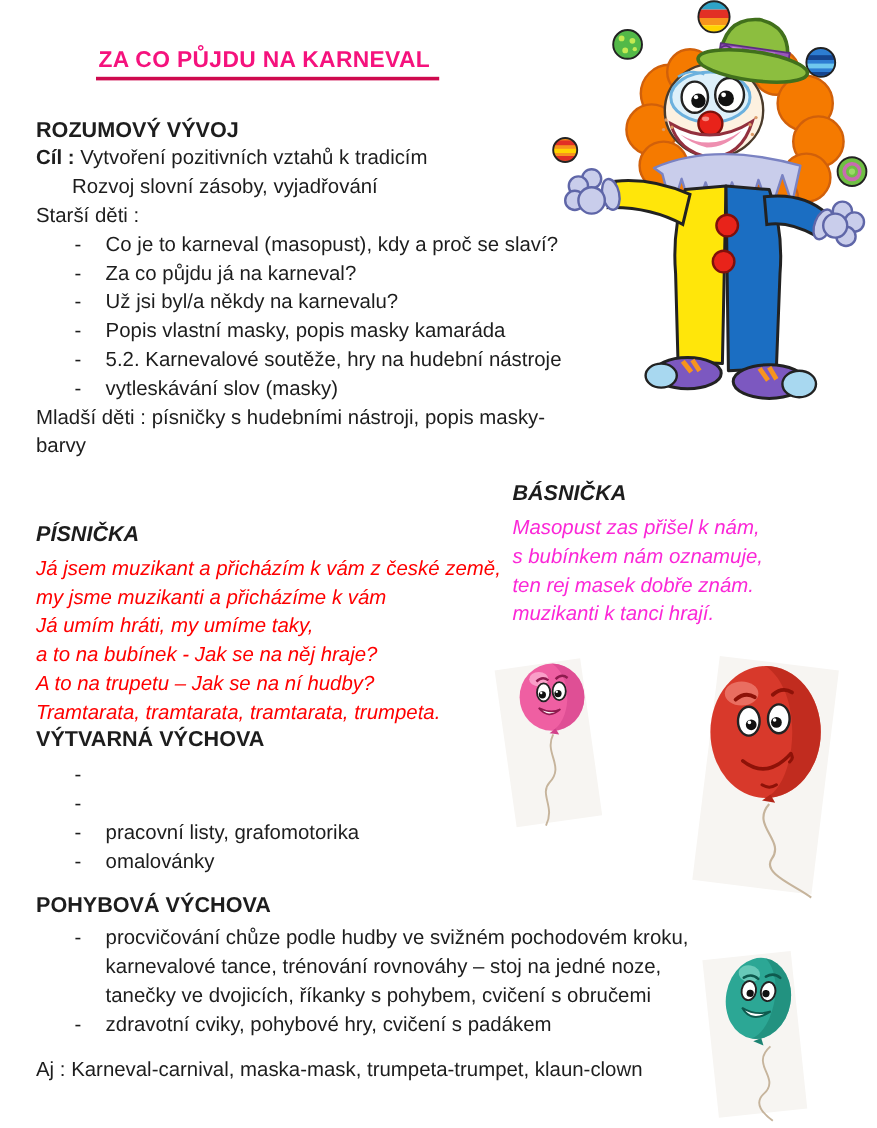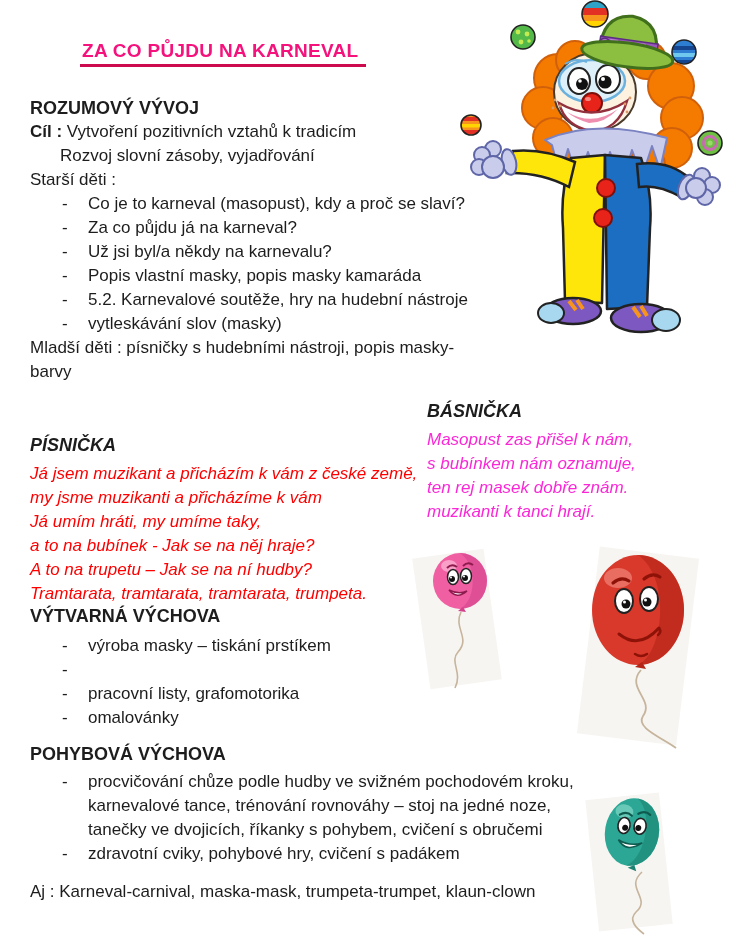--- a/index.html
+++ b/index.html
@@ -104,21 +104,20 @@
   <div class="song-line">s bubínkem nám oznamuje,</div>
   <div class="song-line">ten rej masek dobře znám.</div>
   <div class="song-line">muzikanti k tanci hrají.</div>
 </div>
 
 <div class="abs tb vytvarna-block">
   <div class="sect-h">VÝTVARNÁ VÝCHOVA</div>
   <div class="bullets">
     <div class="bullet">
         <span class="dash">-</span>
-        <span>výroba masky – tiskání prstíkem</span>
       </div>
     <div class="bullet">
         <span class="dash">-</span>
       </div>
     <div class="bullet">
         <span class="dash">-</span>
         <span>pracovní listy, grafomotorika</span>
       </div>
     <div class="bullet">
         <span class="dash">-</span>

